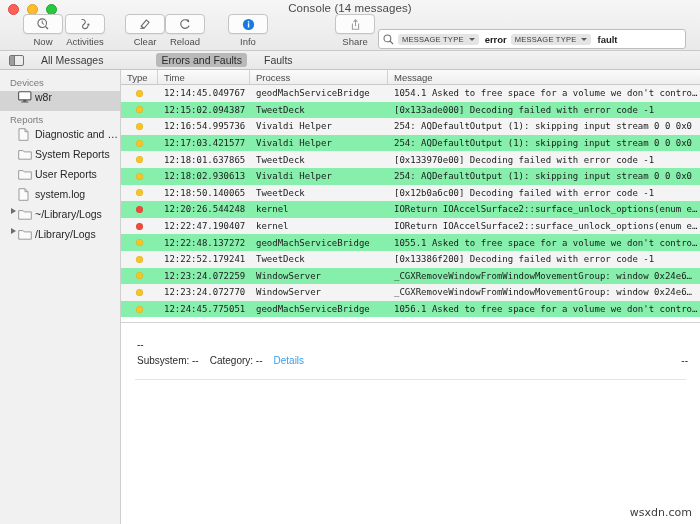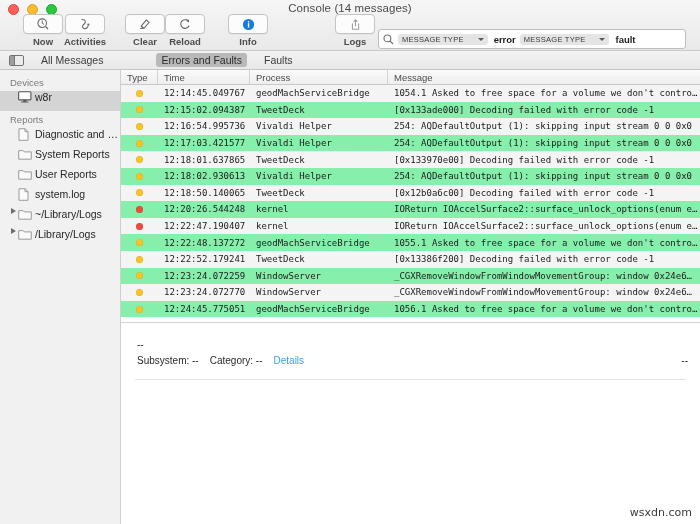--- a/index.html
+++ b/index.html
@@ -39,21 +39,20 @@
   }
 
   
   .toolbar {
     position: absolute; left: 0; top: 14px; width: 700px; height: 37px;
   }
   .tbitem {
     position: absolute; top: 0;
     display: flex; flex-direction: column; align-items: center;
     width: 54px;
-    font-weight: bold;
   }
   .tbbtn {
     width: 40px; height: 20px;
     background: #fcfcfc;
     border: 1px solid #c4c4c4;
     border-radius: 4px;
     box-shadow: 0 1px 0 rgba(0,0,0,0.04);
     display: flex; align-items: center; justify-content: center;
   }
   .tblabel {
@@ -68,21 +67,21 @@
     position: absolute; left: 378px; top: 15px;
     width: 308px; height: 20px;
     background: #ffffff;
     border: 1px solid #bdbdbd;
     border-radius: 3px;
     display: flex; align-items: center;
     padding: 0 4px;
     overflow: hidden;
   }
   .tokenpill {
-    display: inline-flex; align-items: center; gap: 14px;
+    display: inline-flex; align-items: center; gap: 5px;
     background: #e4e4e4;
     border-radius: 3px;
     padding: 1px 4px;
     margin-left: 4px;
     font-size: 7.5px; color: #3a3a3a;
     letter-spacing: 0.25px;
     white-space: nowrap;
   }
   .tokentext {
     font-size: 9.5px; color: #1d1d1d; font-weight: bold;
@@ -306,21 +305,21 @@
       </div>
 
       <div class="tbitem" style="left:328px">
         <div class="tbbtn">
           <svg class="tbicon" width="13" height="13" viewBox="0 0 13 13">
             <path d="M3.4 5.6 L3.4 11.2 L9.6 11.2 L9.6 5.6" fill="none" stroke="#9c9c9c" stroke-width="1.05"></path>
             <line x1="6.5" y1="2.0" x2="6.5" y2="8.2" stroke="#9c9c9c" stroke-width="1.05"></line>
             <path d="M4.6 3.9 L6.5 1.8 L8.4 3.9" fill="none" stroke="#9c9c9c" stroke-width="1.05"></path>
           </svg>
         </div>
-        <div class="tblabel">Logs</div>
+        <div class="tblabel">Share</div>
       </div>
 
       <div class="searchwrap">
         <svg width="11" height="11" viewBox="0 0 11 11">
           <circle cx="4.4" cy="4.4" r="3.4" fill="none" stroke="#6e6e6e" stroke-width="1.1"></circle>
           <line x1="6.9" y1="6.9" x2="10" y2="10" stroke="#6e6e6e" stroke-width="1.2"></line>
         </svg>
         <span class="tokenpill">
           <span>MESSAGE TYPE</span>
           <i class="caret-small"></i>

